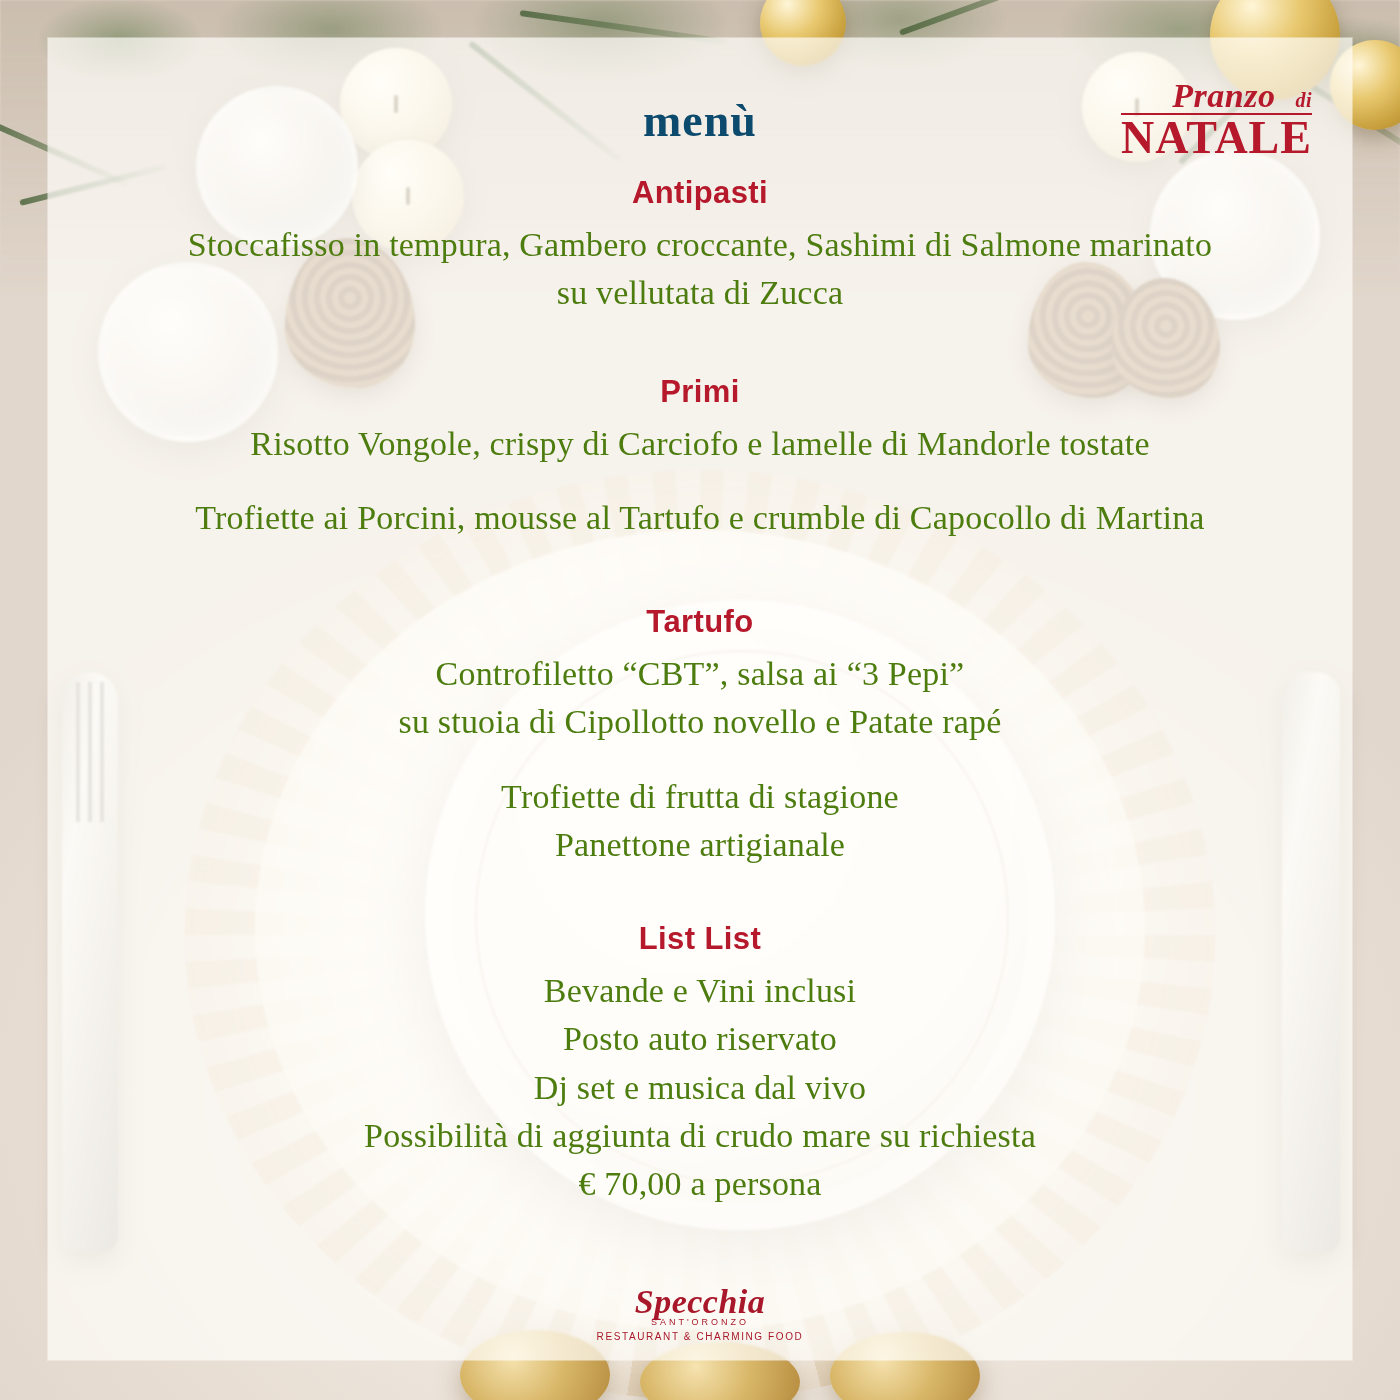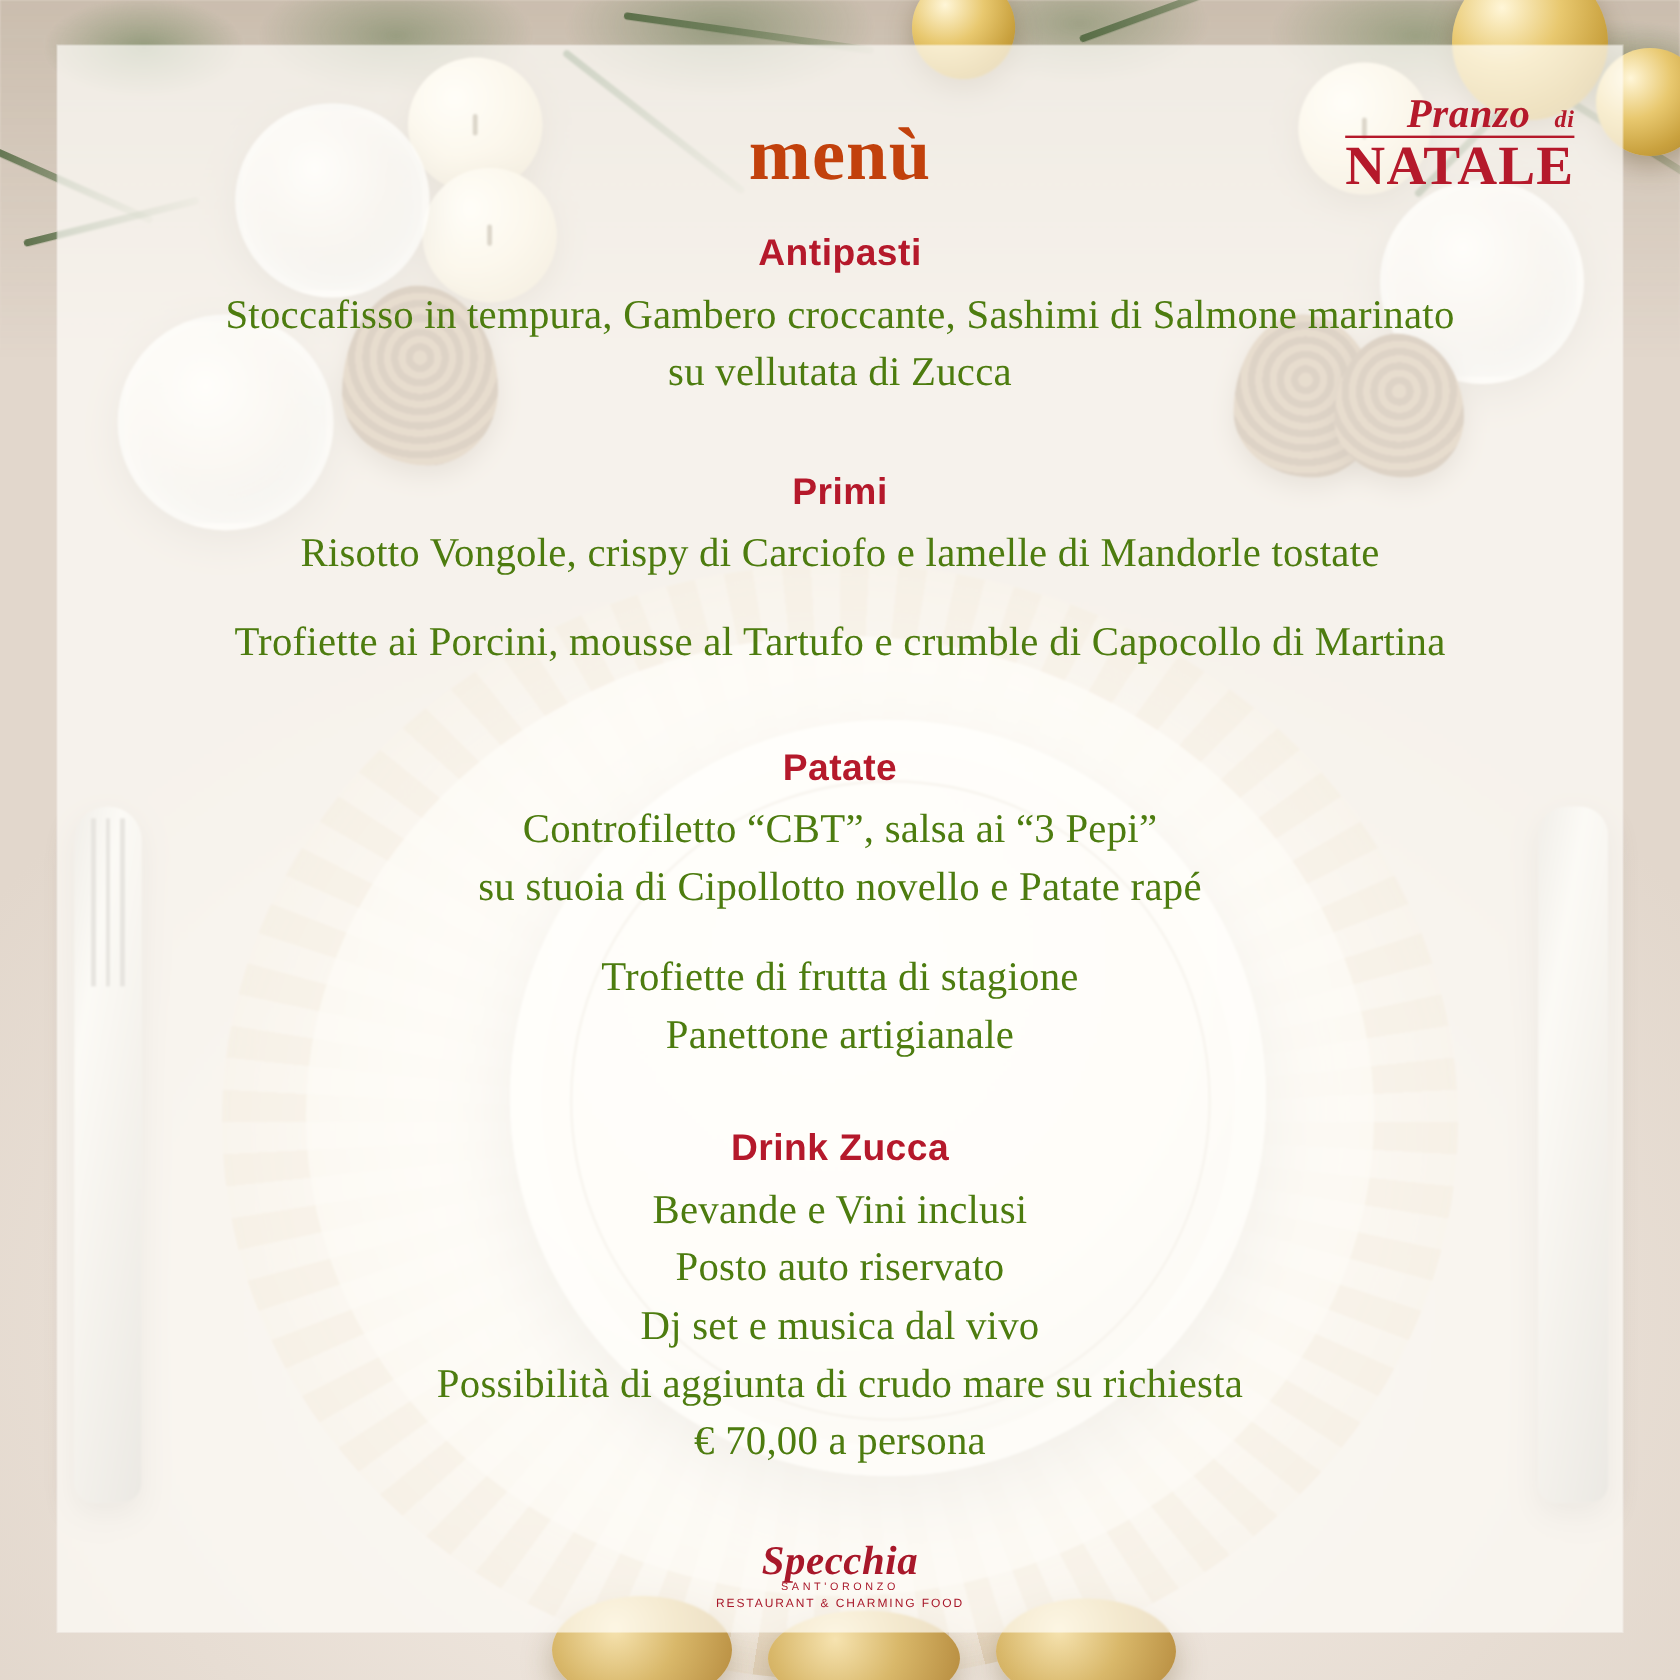--- a/index.html
+++ b/index.html
@@ -187,22 +187,22 @@
     font-size: 46px;
     font-weight: 700;
     letter-spacing: 1px;
     border-top: 2px solid #b5192b;
     padding-top: 2px;
     margin-top: 2px;
   }
 
   .menu-title {
     text-align: center;
-    color: #c2410c;
-    font-size: 62px;
+    color: #0c4a6e;
+    font-size: 46px;
     font-weight: 700;
     letter-spacing: 1px;
     margin: 56px 0 0 0;
     font-family: "Liberation Serif", serif;
   }
 
   .section {
     text-align: center;
     margin-top: 28px;
   }
@@ -317,30 +317,30 @@
       </div>
 
       <div class="section" style="margin-top:56px;">
         <div class="section-heading">Primi</div>
         <div class="section-line">Risotto Vongole, crispy di Carciofo e lamelle di Mandorle tostate</div>
         <div class="gap-line"></div>
         <div class="section-line">Trofiette ai Porcini, mousse al Tartufo e crumble di Capocollo di Martina</div>
       </div>
 
       <div class="section" style="margin-top:62px;">
-        <div class="section-heading">Patate</div>
+        <div class="section-heading">Tartufo</div>
         <div class="section-line">Controfiletto “CBT”, salsa ai “3 Pepi”</div>
         <div class="section-line">su stuoia di Cipollotto novello e Patate rapé</div>
         <div class="gap-line"></div>
         <div class="section-line">Trofiette di frutta di stagione</div>
         <div class="section-line">Panettone artigianale</div>
       </div>
 
       <div class="section" style="margin-top:52px;">
-        <div class="section-heading">Drink Zucca</div>
+        <div class="section-heading">List List</div>
         <div class="section-line">Bevande e Vini inclusi</div>
         <div class="section-line">Posto auto riservato</div>
         <div class="section-line">Dj set e musica dal vivo</div>
         <div class="section-line">Possibilità di aggiunta di crudo mare su richiesta</div>
         <div class="section-line">€ 70,00 a persona</div>
       </div>
 
     </div>
 
     <div class="footer-logo">

